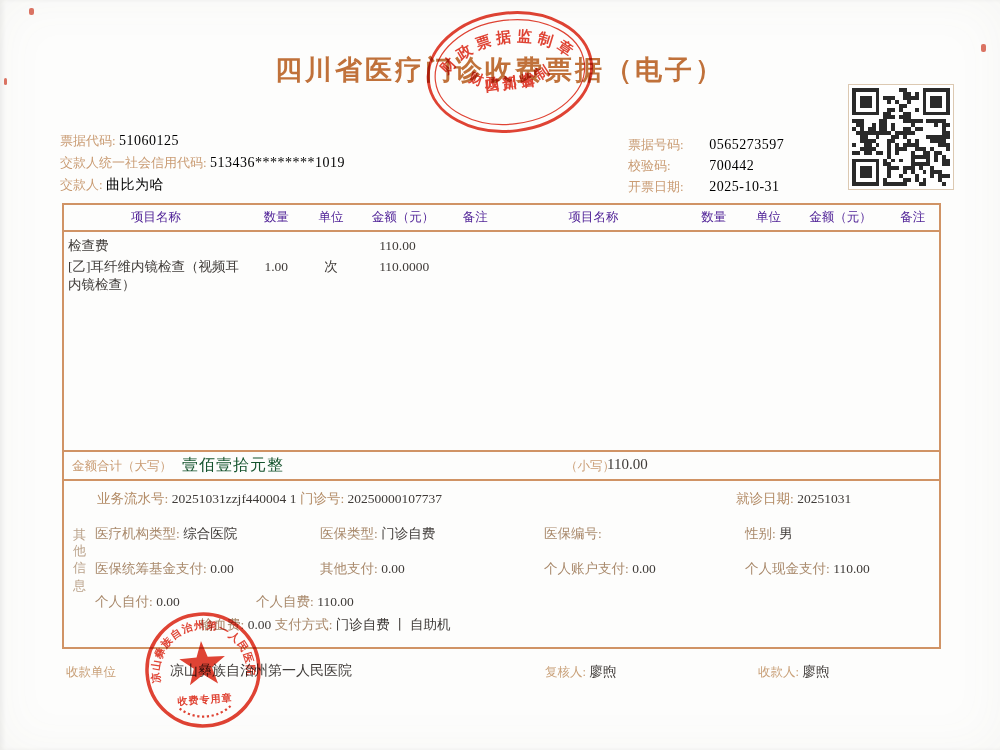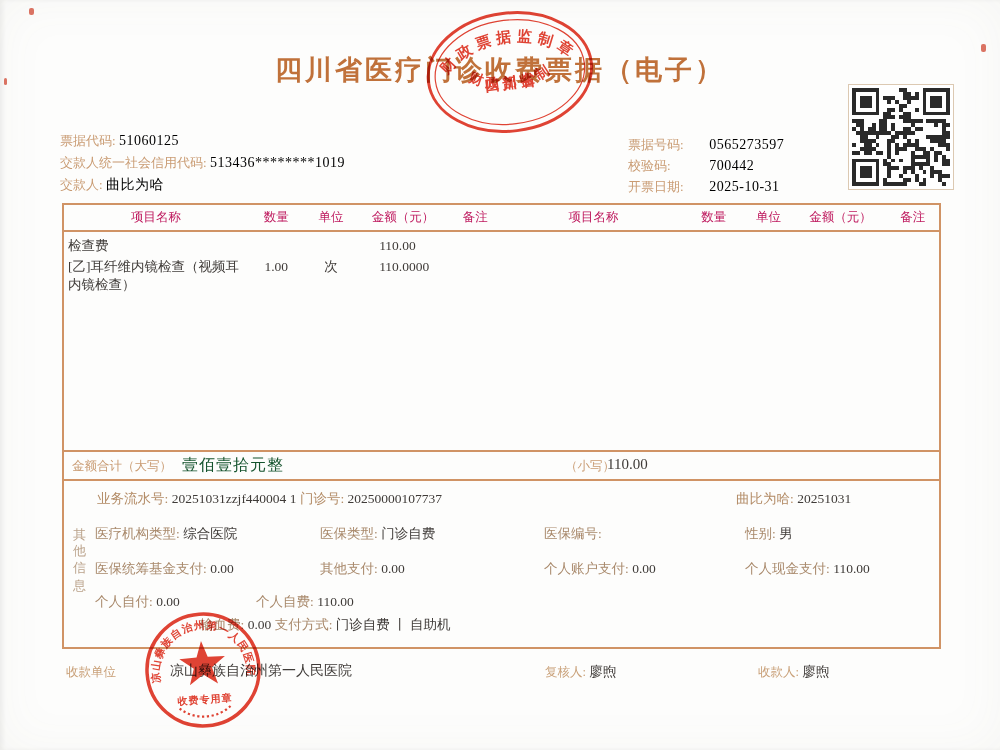--- a/index.html
+++ b/index.html
@@ -25,21 +25,21 @@
   .fval{font-size:14px;color:#000000;letter-spacing:.5px;}
 
   
   .qr{position:absolute;left:848px;top:84px;width:106px;height:106px;background:#fff;
       border:1px solid #dcc9b2;padding:3px;box-sizing:border-box;}
 
   
   .items{position:absolute;left:62px;top:203px;width:879px;height:247px;
          border:2px solid #d09365;border-bottom:none;box-sizing:border-box;}
   .thead{display:flex;height:25px;align-items:center;border-bottom:2px solid #d09365;
-         color:#be185d;font-size:12.5px;}
+         color:#4c1d95;font-size:12.5px;}
   .thead .half{width:50%;display:flex;}
   .c-name{width:42%;text-align:center;}
   .c-qty{width:13%;text-align:center;}
   .c-unit{width:12%;text-align:center;}
   .c-amt{width:21%;text-align:center;}
   .c-note{width:12%;text-align:center;}
   .tbody{padding-top:5px;}
   .trow{display:flex;width:50%;font-size:13.5px;color:#3f3b38;margin-bottom:3px;line-height:18px;}
   .trow .c-name{text-align:left;padding-left:4px;box-sizing:border-box;}
   .trow .c-amt{text-align:left;padding-left:22px;box-sizing:border-box;}
@@ -408,21 +408,21 @@
   </div>
 
   <div class="lower">
     <div class="serial-row">
       <span class="lbl">业务流水号:</span>
       <span class="val">20251031zzjf440004 1</span>
       <span class="lbl">门诊号:</span>
       <span class="val">20250000107737</span>
     </div>
     <div class="visit">
-      <span class="lbl">曲比为哈:</span>
+      <span class="lbl">就诊日期:</span>
       <span class="val">20251031</span>
     </div>
 
     <div class="vert-lbl">其他信息</div>
 
     <div class="oi r1 cA">
       <span class="lbl">医疗机构类型:</span>
       <span class="val">综合医院</span>
     </div>
     <div class="oi r1 cB">

